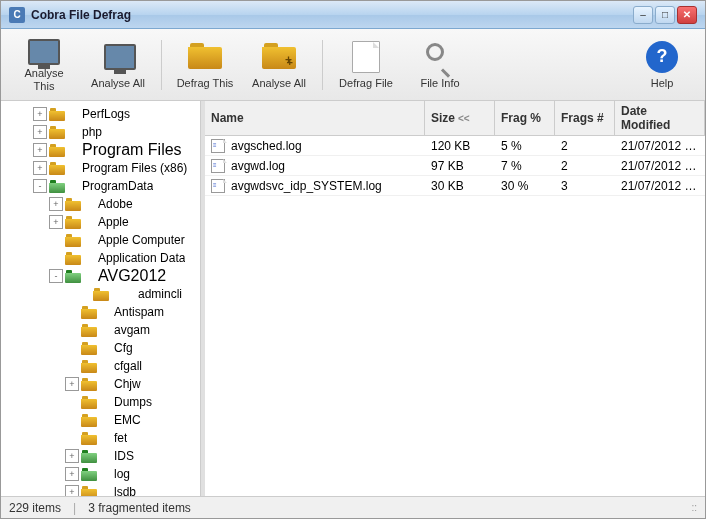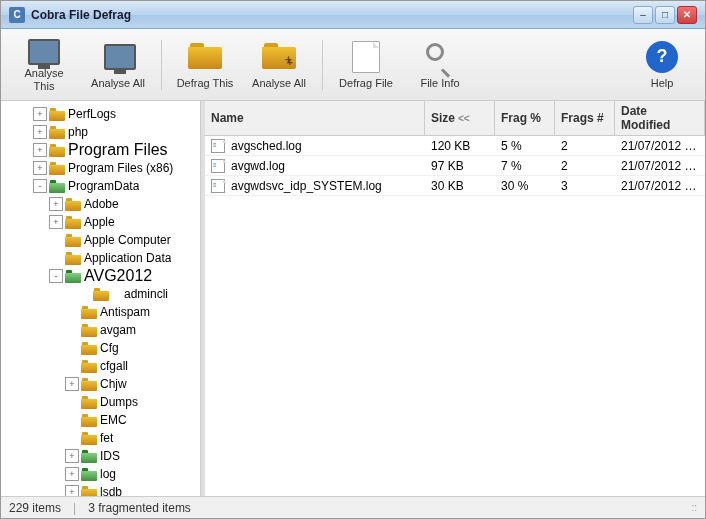--- a/index.html
+++ b/index.html
@@ -300,20 +300,21 @@
       background: linear-gradient(to bottom, #80d080, #409040);
     }
     .tree-folder-icon.checked .f-tab {
       background: #208020;
     }
 
     .tree-label {
       font-size: 12px;
       overflow: hidden;
       text-overflow: ellipsis;
+      margin-left: 14px;
     }
 
     .splitter {
       width: 4px;
       background: #e0e0e0;
       cursor: col-resize;
     }
 
     .file-pane {
       flex: 1;

